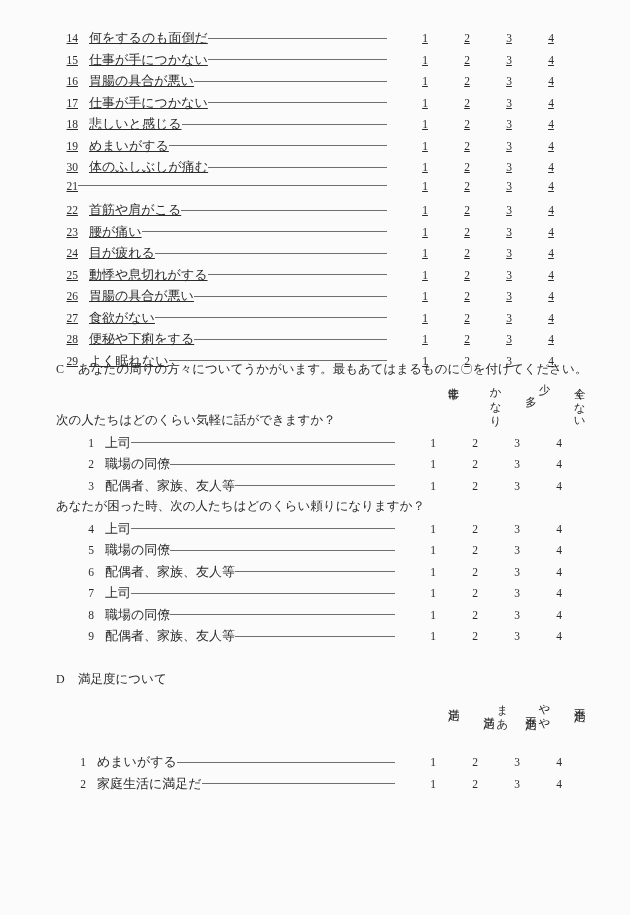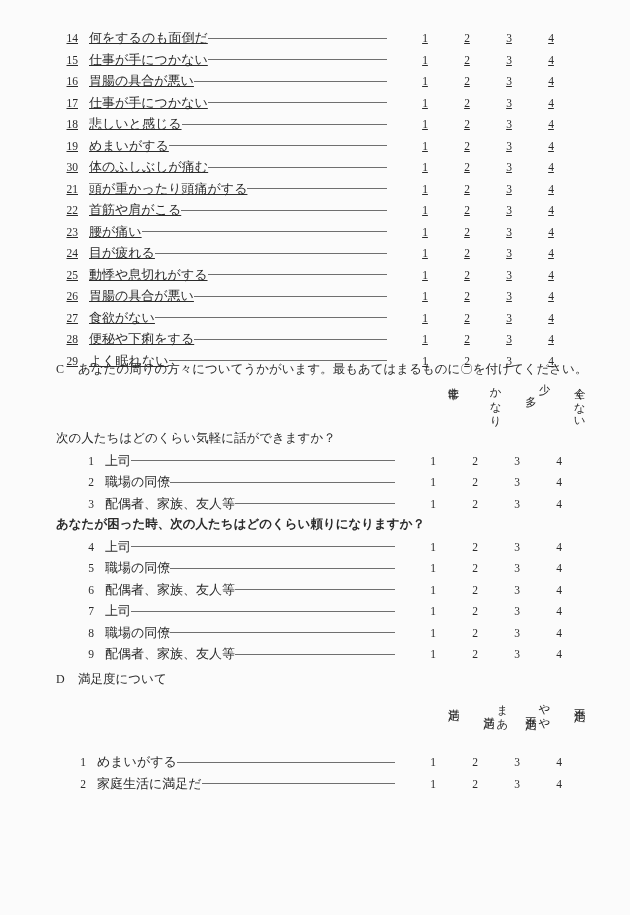--- a/index.html
+++ b/index.html
@@ -189,21 +189,20 @@
         <span class="leader"></span>
         <span class="opts">
           <span class="opt">1</span>
           <span class="opt">2</span>
           <span class="opt">3</span>
           <span class="opt">4</span>
         </span>
       </div>
       <div class="item-row">
         <span class="item-num">21</span>
-        <span class="item-label">頭が重かったり頭痛がする</span>
         <span class="leader"></span>
         <span class="opts">
           <span class="opt">1</span>
           <span class="opt">2</span>
           <span class="opt">3</span>
           <span class="opt">4</span>
         </span>
       </div>
       <div class="item-row">
         <span class="item-num">22</span>
@@ -309,21 +308,21 @@
       </div>
       <div class="vhead">
         <span class="vcol lead">多</span>
         <span class="vcol trail">少</span>
       </div>
       <div class="vhead">
         <span class="vcol">全くない</span>
       </div>
     </div>
 
-  <div id="section-c-groups" style="position:absolute; left:56px; top:430px; width:524px;">
+  <div id="section-c-groups" style="position:absolute; left:56px; top:412px; width:524px;">
       <div class="qprompt" style="height: 21.5px;">次の人たちはどのくらい気軽に話ができますか？</div>
       <div class="item-row" style="margin-left: 0px;">
         <span class="item-num" style="margin-left: 12px;">1</span>
         <span class="item-label">上司</span>
         <span class="leader"></span>
         <span class="opts">
           <span class="opt">1</span>
           <span class="opt">2</span>
           <span class="opt">3</span>
           <span class="opt">4</span>
@@ -344,21 +343,21 @@
         <span class="item-num" style="margin-left: 12px;">3</span>
         <span class="item-label">配偶者、家族、友人等</span>
         <span class="leader"></span>
         <span class="opts">
           <span class="opt">1</span>
           <span class="opt">2</span>
           <span class="opt">3</span>
           <span class="opt">4</span>
         </span>
       </div>
-      <div class="qprompt" style="height: 21.5px; font-weight: bold;">あなたが困った時、次の人たちはどのくらい頼りになりますか？</div>
+      <div class="qprompt" style="height: 21.5px;">あなたが困った時、次の人たちはどのくらい頼りになりますか？</div>
       <div class="item-row" style="margin-left: 0px;">
         <span class="item-num" style="margin-left: 12px;">4</span>
         <span class="item-label">上司</span>
         <span class="leader"></span>
         <span class="opts">
           <span class="opt">1</span>
           <span class="opt">2</span>
           <span class="opt">3</span>
           <span class="opt">4</span>
         </span>

